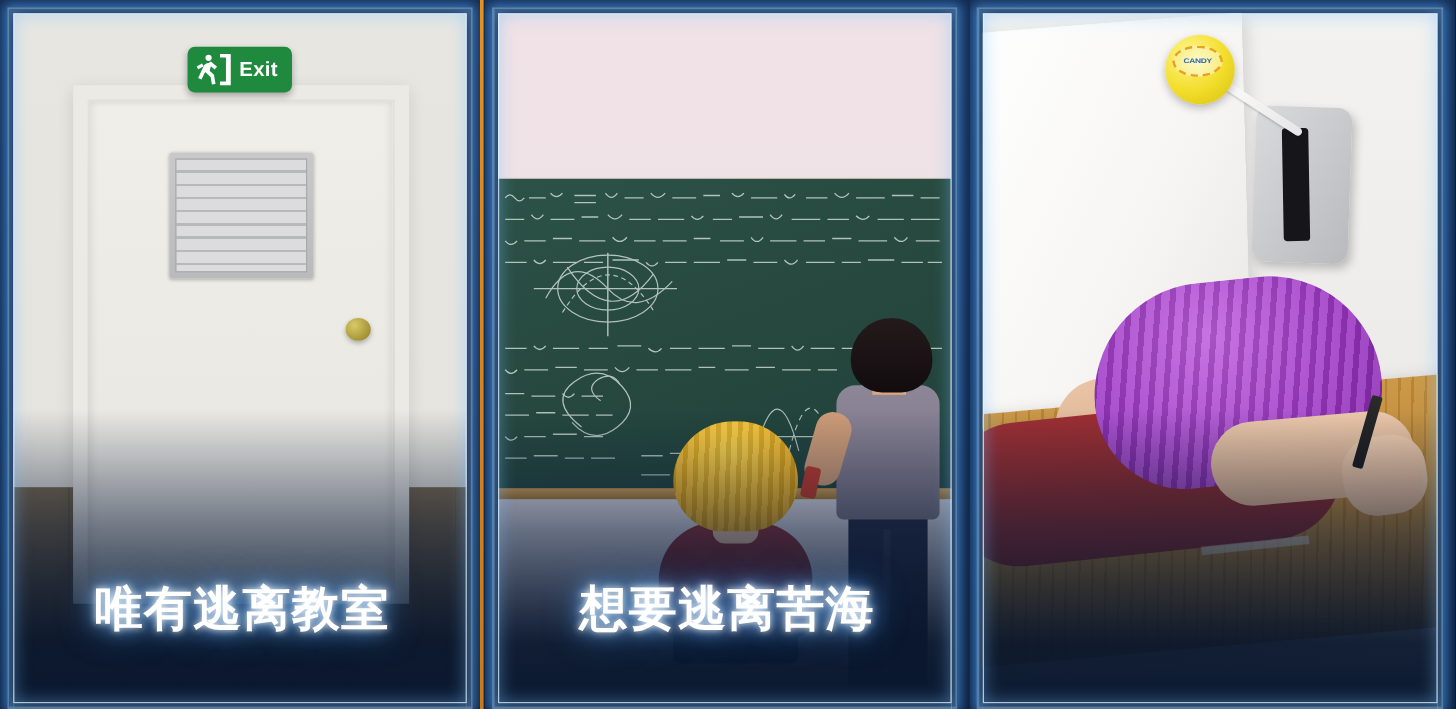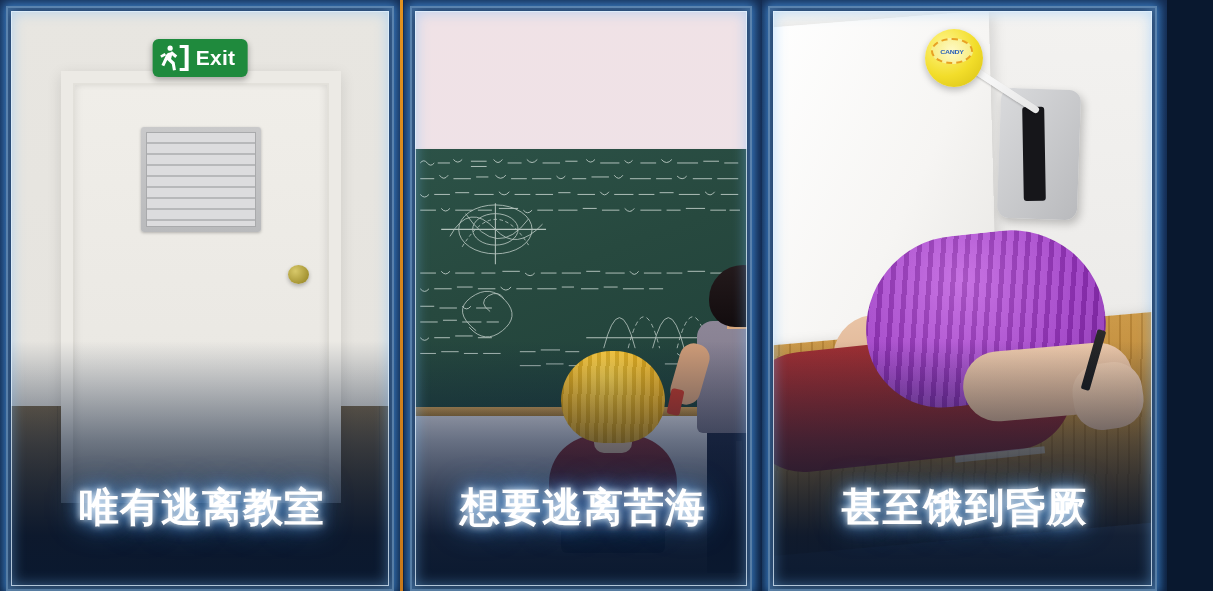--- a/index.html
+++ b/index.html
@@ -32,21 +32,21 @@
       radial-gradient(1.4px 1.4px at 62% 52%, rgba(205,228,255,.5), transparent 60%),
       radial-gradient(1.1px 1.1px at 44% 38%, rgba(205,228,255,.5), transparent 60%);
     pointer-events:none;
   }
 
   
   .panel{
     position:relative; width:404px; height:591px; overflow:hidden;
     background:linear-gradient(180deg,#13294d 0%, #102448 40%, #0b1c38 100%);
   }
-  .panel:nth-child(2){ width:358px; }
+  .panel:nth-child(2){ width:404px; }
   .panel:nth-child(3){ width:405px; }
 
   .divider{
     position:absolute; top:0; width:3px; height:591px; z-index:60;
   }
   .divider.amber{ left:400px; background:linear-gradient(180deg,#e2921f,#c8791a); }
 
   
   .glow-frame{
     position:absolute; left:6px; top:6px; right:10px; bottom:0px;
@@ -114,21 +114,21 @@
   }
   .exit-sign{
     position:absolute; left:50%; transform:translateX(-50%); top:28px;
     display:flex; align-items:center; gap:5px;
     background:#1f8a3d; border-radius:6px;
     padding:4px 12px 4px 6px;
     box-shadow:0 3px 6px rgba(0,0,0,.3);
   }
   .exit-sign .pict{ width:32px; height:30px; display:block; }
   .exit-sign .exit-label{
-    color:#ffffff; font-weight:bold; font-size:21px; letter-spacing:.3px;
+    color:#ffffff; font-weight:bold; font-size:17px; letter-spacing:.3px;
     font-family:"Liberation Sans", sans-serif;
   }
 
   
   .wall2{
     position:absolute; inset:0;
     background:linear-gradient(180deg,#f0e2e6 0%, #efe2e7 32%, #e9e1e6 34%, #e5dee5 56%, #efeaf0 70%, #dfe1ea 100%);
   }
   .board-frame{
     position:absolute; left:0; right:0; top:138px; height:270px;
@@ -483,16 +483,15 @@
       <div class="girl-face"></div>
       <div class="girl-forearm"></div>
       <div class="girl-hair"></div>
       <div class="pencil"></div>
       <div class="girl-hand"></div>
 
       <div class="scene-fade"></div>
     </div>
 
     <div class="glow-frame"></div>
-    <div class="caption">甚至饿到昏厥</div>
   </div>
 
 </div>
 
 </body></html>

